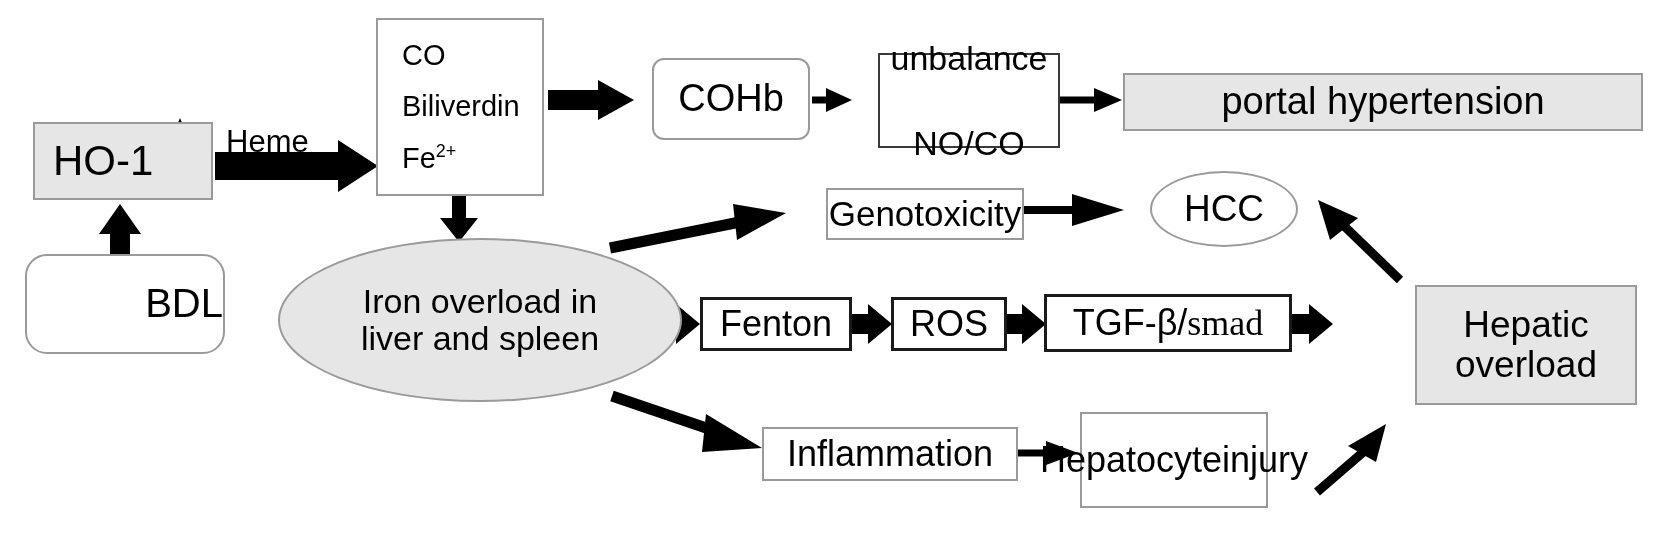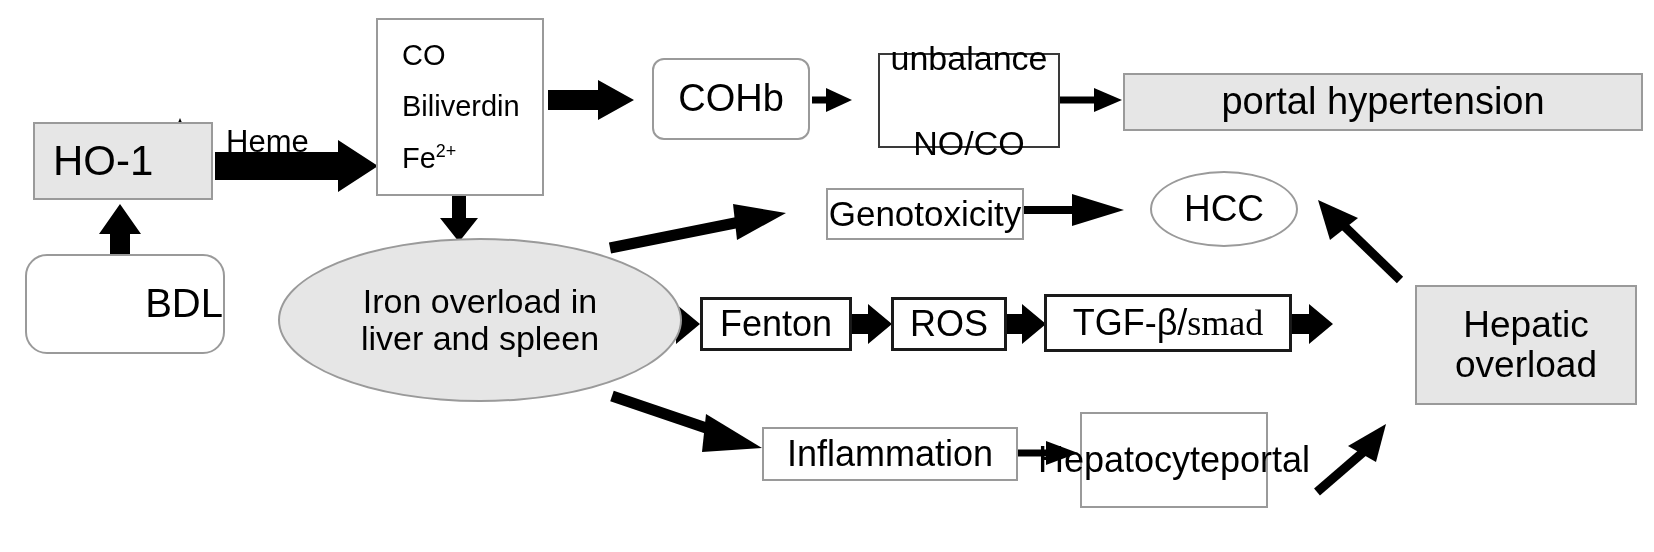--- a/index.html
+++ b/index.html
@@ -213,16 +213,16 @@
     <span class="lbl">Hepatic</span>
     <span class="lbl">overload</span>
   </div>
 
   <div class="node fill-white bd-thin-gray" style="left:762px; top:427px; width:256px; height:54px; font-size:36px;">
     <span class="lbl">Inflammation</span>
   </div>
 
   <div class="node fill-white bd-thin-gray" style="left:1080px; top:412px; width:188px; height:96px; font-size:36px; flex-direction:row;">
     <span class="lbl">Hepatocyte</span>
-    <span class="lbl">portal</span>
+    <span class="lbl">injury</span>
   </div>
 
 </div>
 
 </body></html>

